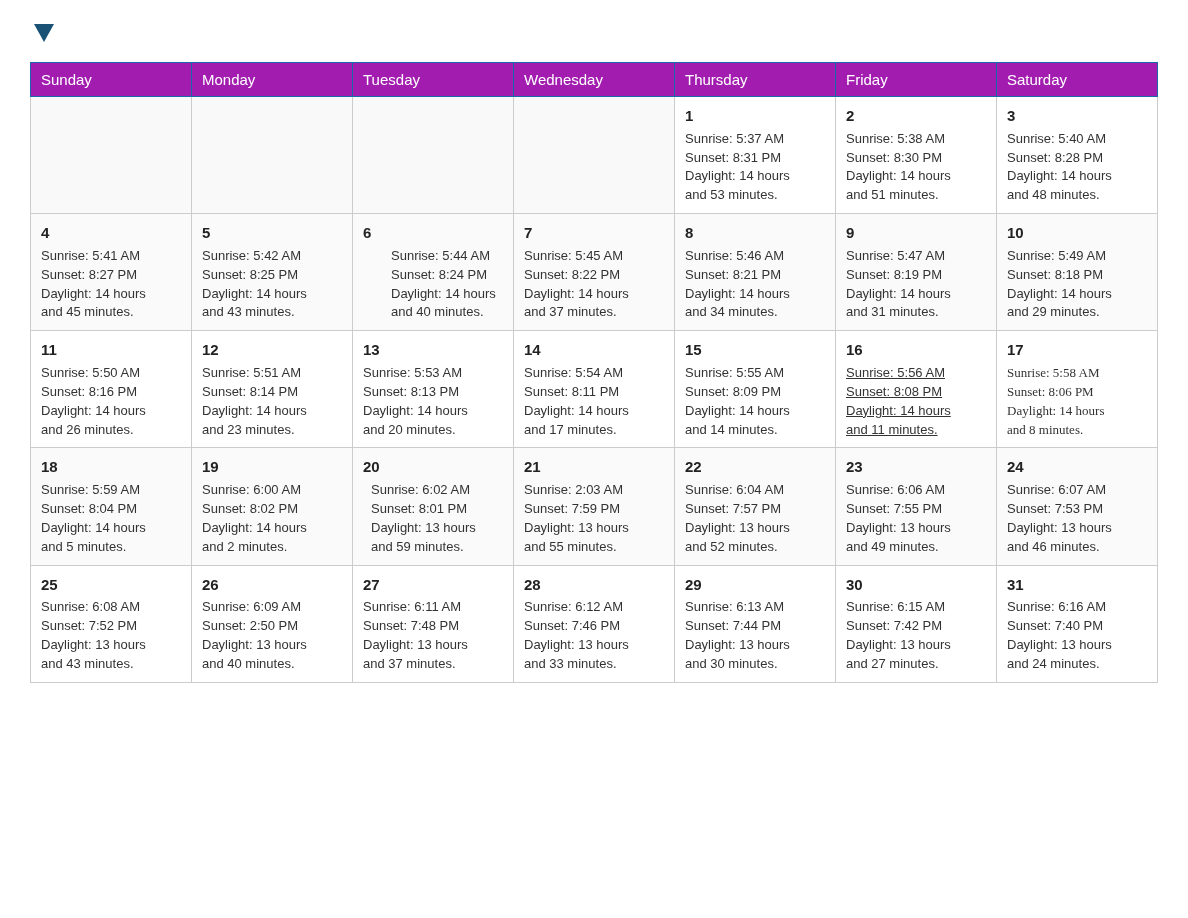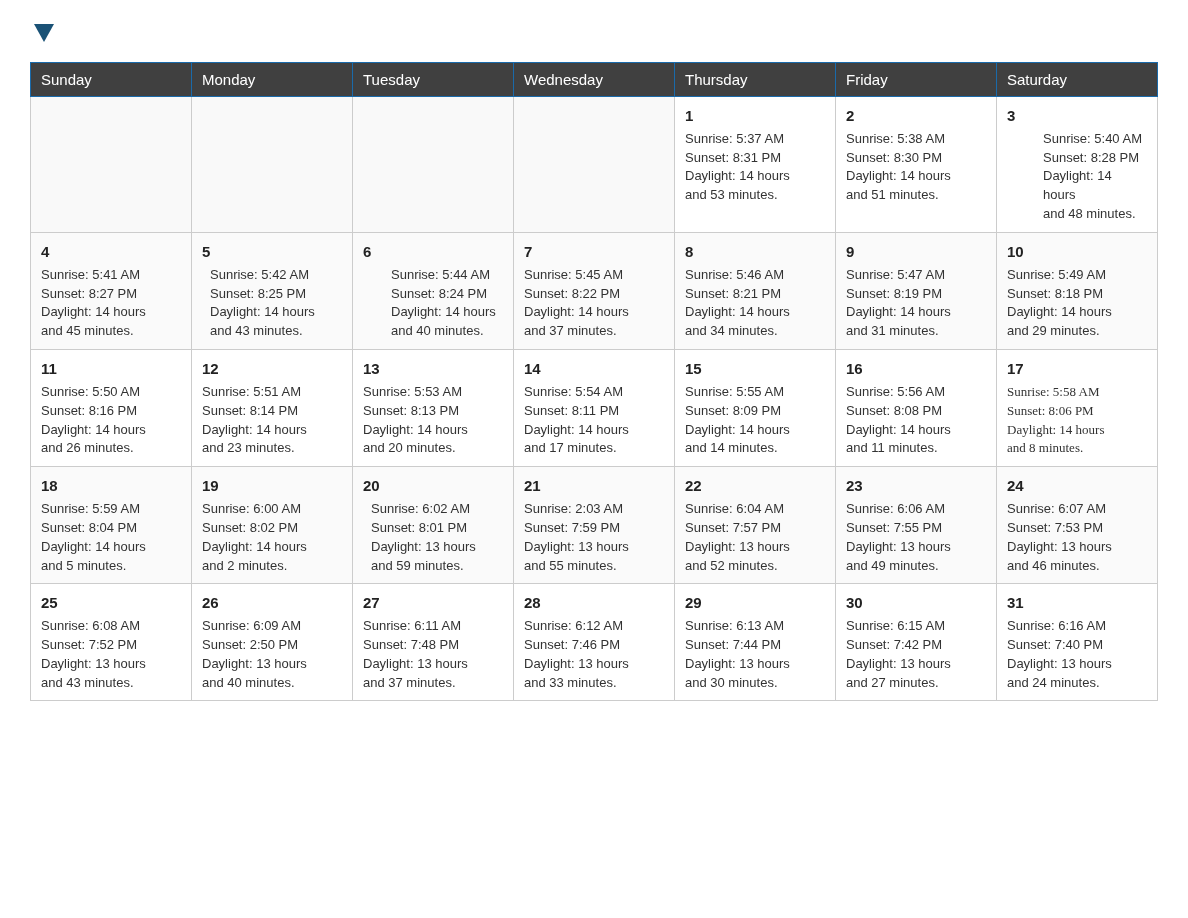--- a/index.html
+++ b/index.html
@@ -60,21 +60,21 @@
       font-size: 22px;
       color: #555;
       margin-top: 4px;
     }
     table {
       width: 100%;
       border-collapse: collapse;
       table-layout: fixed;
     }
     thead tr th {
-      background-color: #404040;
+      background-color: #a21caf;
       color: #fff;
       text-align: left;
       padding: 8px 10px;
       font-size: 15px;
       font-weight: normal;
       border: 1px solid #1a6aaa;
     }
     tbody tr td {
       vertical-align: top;
       padding: 8px 10px;
@@ -149,37 +149,37 @@
         </td>
         <td>
           <span class="day-num">2</span>
           <div class="day-info" style="white-space: pre-line;">Sunrise: 5:38 AM
 Sunset: 8:30 PM
 Daylight: 14 hours
 and 51 minutes.</div>
         </td>
         <td>
           <span class="day-num">3</span>
-          <div class="day-info" style="white-space: pre-line; margin-left: 36px;">Sunrise: 5:40 AM
+          <div class="day-info" style="white-space: pre-line;">Sunrise: 5:40 AM
 Sunset: 8:28 PM
 Daylight: 14 hours
 and 48 minutes.</div>
         </td>
       </tr>
       <tr>
         <td>
           <span class="day-num">4</span>
           <div class="day-info" style="white-space: pre-line;">Sunrise: 5:41 AM
 Sunset: 8:27 PM
 Daylight: 14 hours
 and 45 minutes.</div>
         </td>
         <td>
           <span class="day-num">5</span>
-          <div class="day-info" style="white-space: pre-line; margin-left: 8px;">Sunrise: 5:42 AM
+          <div class="day-info" style="white-space: pre-line;">Sunrise: 5:42 AM
 Sunset: 8:25 PM
 Daylight: 14 hours
 and 43 minutes.</div>
         </td>
         <td>
           <span class="day-num">6</span>
           <div class="day-info" style="white-space: pre-line; margin-left: 28px;">Sunrise: 5:44 AM
 Sunset: 8:24 PM
 Daylight: 14 hours
 and 40 minutes.</div>
@@ -244,21 +244,21 @@
         </td>
         <td>
           <span class="day-num">15</span>
           <div class="day-info" style="white-space: pre-line;">Sunrise: 5:55 AM
 Sunset: 8:09 PM
 Daylight: 14 hours
 and 14 minutes.</div>
         </td>
         <td>
           <span class="day-num">16</span>
-          <div class="day-info" style="white-space: pre-line;">Sunrise: 5:56 AM
+          <div class="day-info" style="white-space: pre-line; text-decoration: underline;">Sunrise: 5:56 AM
 Sunset: 8:08 PM
 Daylight: 14 hours
 and 11 minutes.</div>
         </td>
         <td>
           <span class="day-num">17</span>
           <div class="day-info" style="white-space: pre-line; font-family: Liberation Serif, serif;">Sunrise: 5:58 AM
 Sunset: 8:06 PM
 Daylight: 14 hours
 and 8 minutes.</div>

